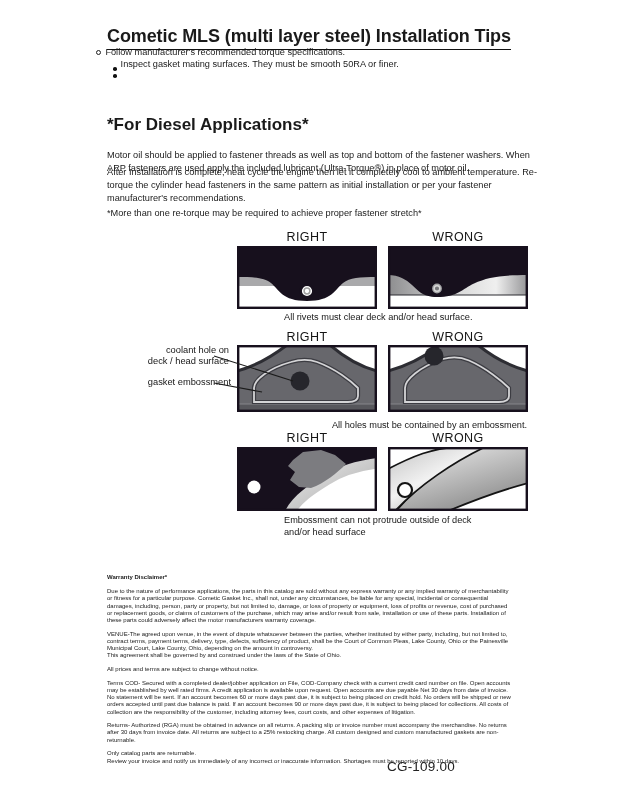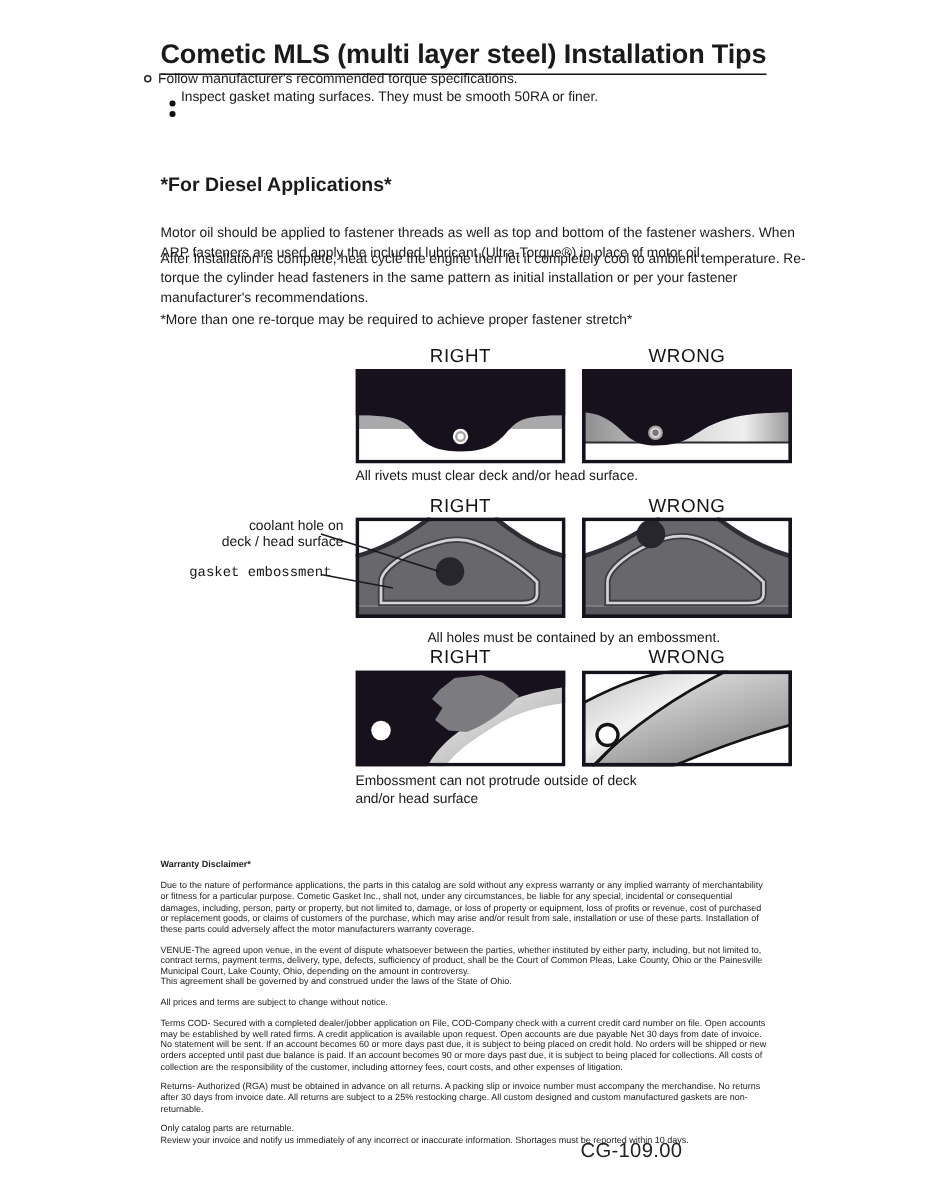--- a/index.html
+++ b/index.html
@@ -19,43 +19,43 @@
   
   .bullets{left:96px;top:46px;width:470px;font-size:9.2px;line-height:12.3px;}
   .b-row{display:flex;align-items:flex-start;}
   .b-dot{width:3.4px;height:3.4px;border:1px solid #222;border-radius:50%;
          margin:3.6px 4px 0 0;flex:0 0 auto;}
   .sb-row{display:flex;align-items:flex-end;margin-left:17px;}
   .sb-dot{width:3.6px;height:3.6px;background:#111;border-radius:50%;
           margin:3.8px 4px 0 0;flex:0 0 auto;}
 
   
-  .diesel-h{left:107px;top:115px;font-size:13px;font-weight:700;}
+  .diesel-h{left:107px;top:115px;font-size:17px;font-weight:700;}
   .para{left:107px;width:434px;font-size:9.2px;line-height:13px;}
   .p1{top:133px;margin-top:16px;}
   .p2{top:166px;}
   .note{top:207px;}
 
   
   .dlabel{width:140px;text-align:center;font-size:12.5px;letter-spacing:0.4px;color:#141414;}
   .lab-r1{top:230px;} .lab-r2{top:330px;} .lab-r3{top:431px;}
   .col-l{left:237px;} .col-r{left:388px;}
   .box{width:140px;}
   .box-r1{top:246px;height:63px;}
   .box-r2{top:345px;height:67px;}
   .box-r3{top:447px;height:64px;}
-  .caption{font-size:9.2px;color:#161616;}
+  .caption{font-size:9.2px;color:#161616;margin-left:47px;}
   .cap-r1{left:237px;top:312px;width:300px;}
   .cap-r2{left:237px;top:420px;width:291px;text-align:center;}
   .cap-r3{left:237px;top:514px;width:300px;line-height:12px;}
 
   
   .callout{font-size:9.3px;text-align:right;line-height:10.6px;color:#161616;}
   .call-1{left:114px;top:345px;width:115px;}
-  .call-2{left:106px;top:377px;width:115px;font-family:Liberation Mono, monospace;}
+  .call-2{left:116px;top:377px;width:115px;}
   .lines-overlay{left:205px;top:340px;z-index:3;}
 
   
   .legal{left:107px;top:574px;width:404px;font-size:6px;line-height:7.2px;color:#222;}
   .legal .lh{font-weight:700;margin-bottom:7px;}
   .legal p{margin:0 0 6.5px 0;}
   .legal .tight{margin-bottom:0;}
 
   .footer-code{left:387px;top:759px;font-size:13.5px;color:#222;letter-spacing:0.2px;}
 

